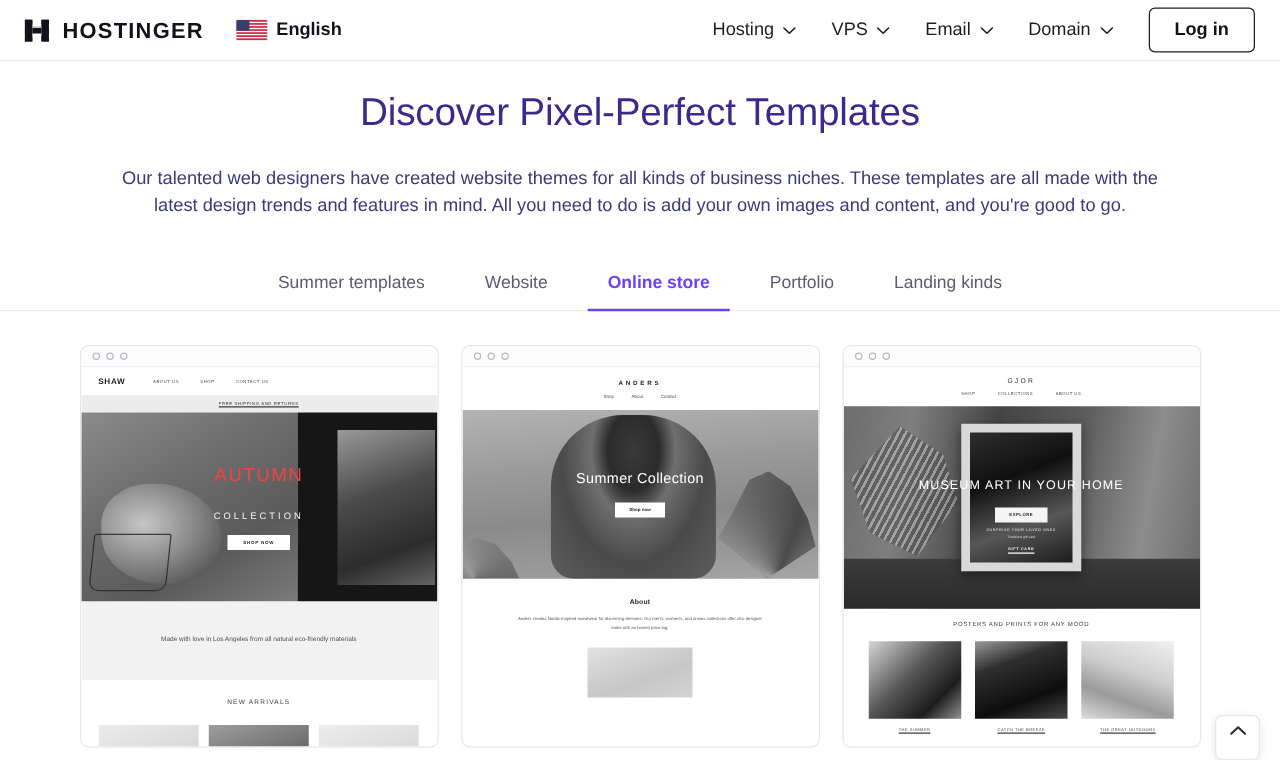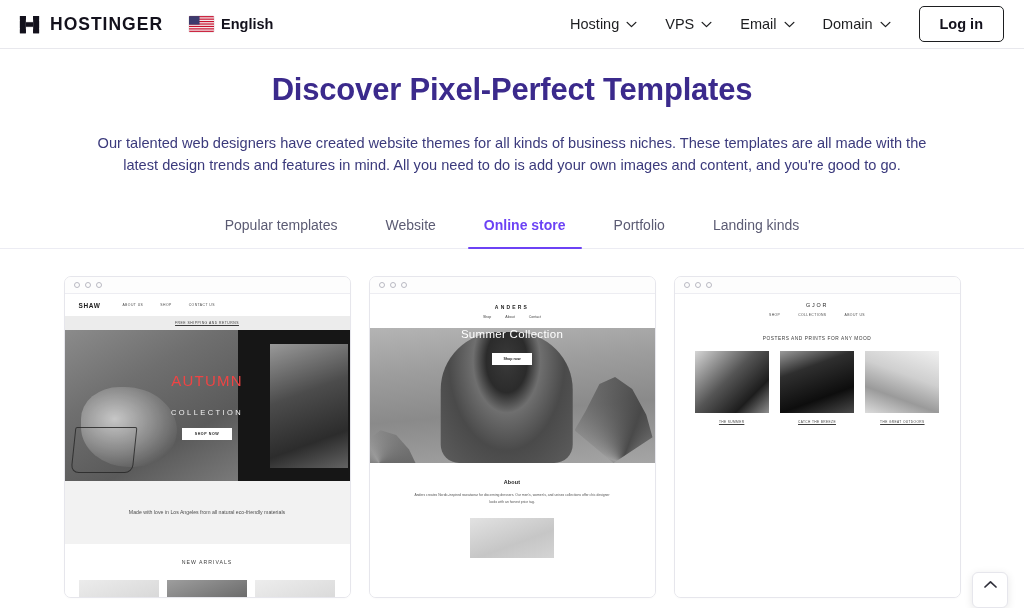--- a/index.html
+++ b/index.html
@@ -44,21 +44,21 @@
   .login-btn {
     margin-left: 14px;
     border: 1.6px solid #1d1e20; border-radius: 5px;
     padding: 9px 20px; font-size: 14.5px; font-weight: 700; color: #13111c;
     background: #fff; cursor: pointer; font-family: "Liberation Sans", sans-serif;
   }
 
   
   .hero { padding-top: 23px; text-align: center; }
   .hero h1 {
-    font-size: 31px; font-weight: 700; color: #3b2a8c;
+    font-size: 31px; font-weight: 400; color: #3b2a8c;
     letter-spacing: -0.2px;
   }
   .hero p {
     margin: 24px auto 0;
     max-width: 905px;
     font-size: 14.6px; line-height: 22px; color: #3b3a7c;
     padding: 0 20px;
   }
 
   
@@ -184,21 +184,21 @@
     background: conic-gradient(from 200deg at 60% 100%, rgba(70,70,70,.9), rgba(150,150,150,.35), rgba(60,60,60,.85), rgba(160,160,160,.3), rgba(70,70,70,.9));
     clip-path: polygon(50% 100%, 0 62%, 14% 40%, 32% 8%, 52% 0, 74% 14%, 92% 44%, 100% 70%);
   }
   .c2-plant2 {
     position:absolute; left: 0; bottom: 0; width: 46px; height: 40px;
     background: conic-gradient(from 150deg at 20% 100%, rgba(60,60,60,.85), rgba(160,160,160,.3), rgba(60,60,60,.8));
     clip-path: polygon(0 100%, 0 40%, 24% 18%, 58% 30%, 86% 66%, 100% 100%);
   }
   .c2-hero-text {
     position: absolute; inset: 0; display: flex; flex-direction: column;
-    align-items: center; z-index: 5;
+    align-items: center; justify-content: center; z-index: 5;
   }
   .c2-title { font-size: 11.5px; color: #fff; letter-spacing: .3px; }
   .c2-btn {
     margin-top: 13px; background: #fff; color: #262626;
     font-size: 3.6px; padding: 4px 11px; font-weight: 700;
   }
   .c2-about {
     padding: 16px 44px 0; text-align: center; background: #fff;
   }
   .c2-about-h { font-size: 5.4px; font-weight: 700; color: #222; letter-spacing: .2px; }
@@ -343,21 +343,21 @@
       <button class="login-btn">Log in</button>
     </div>
   </div>
 
   <div class="hero">
     <h1>Discover Pixel-Perfect Templates</h1>
     <p>Our talented web designers have created website themes for all kinds of business niches. These templates are all made with the latest design trends and features in mind. All you need to do is add your own images and content, and you're good to go.</p>
   </div>
 
   <div class="tabs">
-    <div class="tab">Popular templates</div>
+    <div class="tab">Summer templates</div>
     <div class="tab">Website</div>
     <div class="tab active">Online store</div>
     <div class="tab">Portfolio</div>
     <div class="tab">Landing kinds</div>
   </div>
 
   <div class="cards">
 
     <div class="card">
       <div class="browser-bar">
@@ -445,20 +445,35 @@
       </div>
       <div class="shot">
         <div class="c3-head">
           <span class="c3-logo">GJOR</span>
           <span class="c3-links">
             <span>SHOP</span>
             <span>COLLECTIONS</span>
             <span>ABOUT US</span>
           </span>
         </div>
+        <div class="c3-hero">
+          <div class="c3-wall"></div>
+          <div class="c3-leaf"></div>
+          <div class="c3-frame">
+            <div class="c3-frame-in">
+              <span class="c3-f1">SURPRISE YOUR LOVED ONES</span>
+              <span class="c3-f2">Traditions gift card</span>
+              <span class="c3-f3">GIFT CARD</span>
+            </div>
+          </div>
+          <div class="c3-hero-text">
+            <div class="c3-title">MUSEUM ART IN YOUR HOME</div>
+            <span class="c3-btn">EXPLORE</span>
+          </div>
+        </div>
         <div class="c3-posters">
           <span>POSTERS AND PRINTS FOR ANY MOOD</span>
         </div>
         <div class="c3-grid">
           <div class="c3-cell">
             <div class="c3-img c3-i1"></div>
             <span class="c3-cap">THE SUMMER</span>
           </div>
           <div class="c3-cell">
             <div class="c3-img c3-i2"></div>

